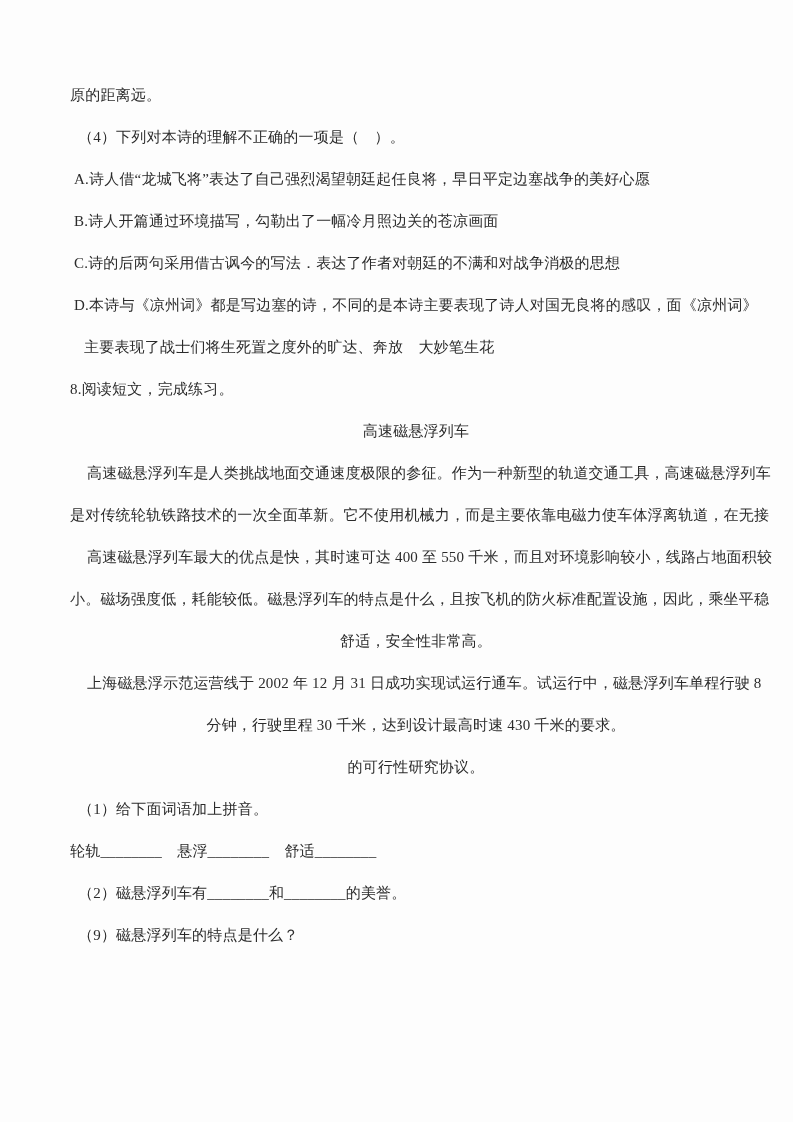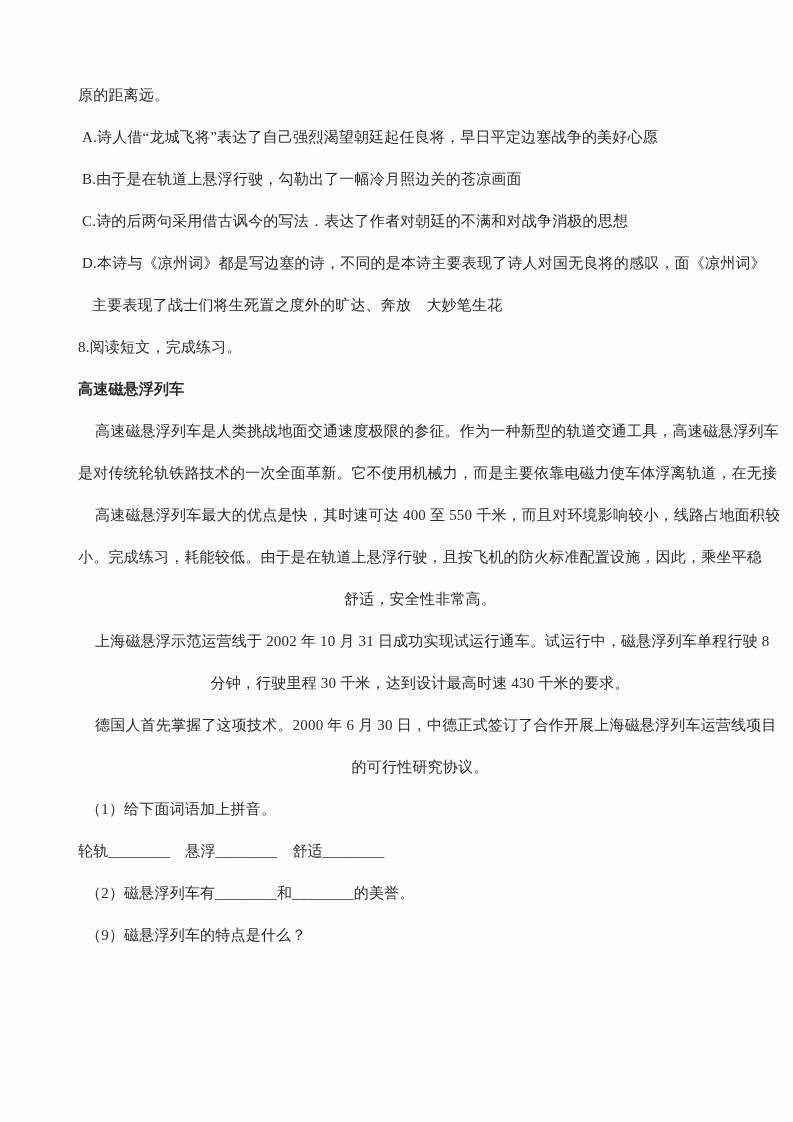--- a/index.html
+++ b/index.html
@@ -21,50 +21,49 @@
     left: 70px;
     top: 74px;
     width: 692px;
   }
   .line {
     height: 42px;
     line-height: 42px;
     font-size: 15px;
     white-space: pre;
     letter-spacing: 0.2px;
-    margin-left: 8px;
   }
   .line.plain      { padding-left: 0; }
   .line.question   { padding-left: 8px; }
   .line.option     { padding-left: 4px; }
   .line.hang       { padding-left: 14px; }
   .line.para       { padding-left: 0; text-align: center; }
   .line.para-first { padding-left: 17px; }
-  .line.title      { text-align: left; padding-left: 0; font-weight: bold; }
+  .line.title      { text-align: center; padding-left: 0; }
 </style>
 </head>
 <body>
 
 <div class="page">
   <div class="lines" id="doc-lines">
       <div class="line plain">原的距离远。</div>
+      <div class="line question">（4）下列对本诗的理解不正确的一项是（　）。</div>
       <div class="line option">A.诗人借“龙城飞将”表达了自己强烈渴望朝廷起任良将，早日平定边塞战争的美好心愿</div>
-      <div class="line option">B.由于是在轨道上悬浮行驶，勾勒出了一幅冷月照边关的苍凉画面</div>
+      <div class="line option">B.诗人开篇通过环境描写，勾勒出了一幅冷月照边关的苍凉画面</div>
       <div class="line option">C.诗的后两句采用借古讽今的写法．表达了作者对朝廷的不满和对战争消极的思想</div>
       <div class="line option">D.本诗与《凉州词》都是写边塞的诗，不同的是本诗主要表现了诗人对国无良将的感叹，面《凉州词》</div>
       <div class="line hang">主要表现了战士们将生死置之度外的旷达、奔放　大妙笔生花</div>
       <div class="line plain">8.阅读短文，完成练习。</div>
       <div class="line title">高速磁悬浮列车</div>
       <div class="line para-first">高速磁悬浮列车是人类挑战地面交通速度极限的参征。作为一种新型的轨道交通工具，高速磁悬浮列车</div>
       <div class="line para">是对传统轮轨铁路技术的一次全面革新。它不使用机械力，而是主要依靠电磁力使车体浮离轨道，在无接</div>
       <div class="line para-first">高速磁悬浮列车最大的优点是快，其时速可达 400 至 550 千米，而且对环境影响较小，线路占地面积较</div>
-      <div class="line para">小。完成练习，耗能较低。由于是在轨道上悬浮行驶，且按飞机的防火标准配置设施，因此，乘坐平稳</div>
+      <div class="line para">小。磁场强度低，耗能较低。磁悬浮列车的特点是什么，且按飞机的防火标准配置设施，因此，乘坐平稳</div>
       <div class="line para">舒适，安全性非常高。</div>
-      <div class="line para-first">上海磁悬浮示范运营线于 2002 年 10 月 31 日成功实现试运行通车。试运行中，磁悬浮列车单程行驶 8</div>
+      <div class="line para-first">上海磁悬浮示范运营线于 2002 年 12 月 31 日成功实现试运行通车。试运行中，磁悬浮列车单程行驶 8</div>
       <div class="line para">分钟，行驶里程 30 千米，达到设计最高时速 430 千米的要求。</div>
-      <div class="line para-first">德国人首先掌握了这项技术。2000 年 6 月 30 日，中德正式签订了合作开展上海磁悬浮列车运营线项目</div>
       <div class="line para">的可行性研究协议。</div>
       <div class="line question">（1）给下面词语加上拼音。</div>
       <div class="line plain">轮轨________　悬浮________　舒适________</div>
       <div class="line question">（2）磁悬浮列车有________和________的美誉。</div>
       <div class="line question">（9）磁悬浮列车的特点是什么？</div>
     </div>
 </div>
 
 </body></html>

